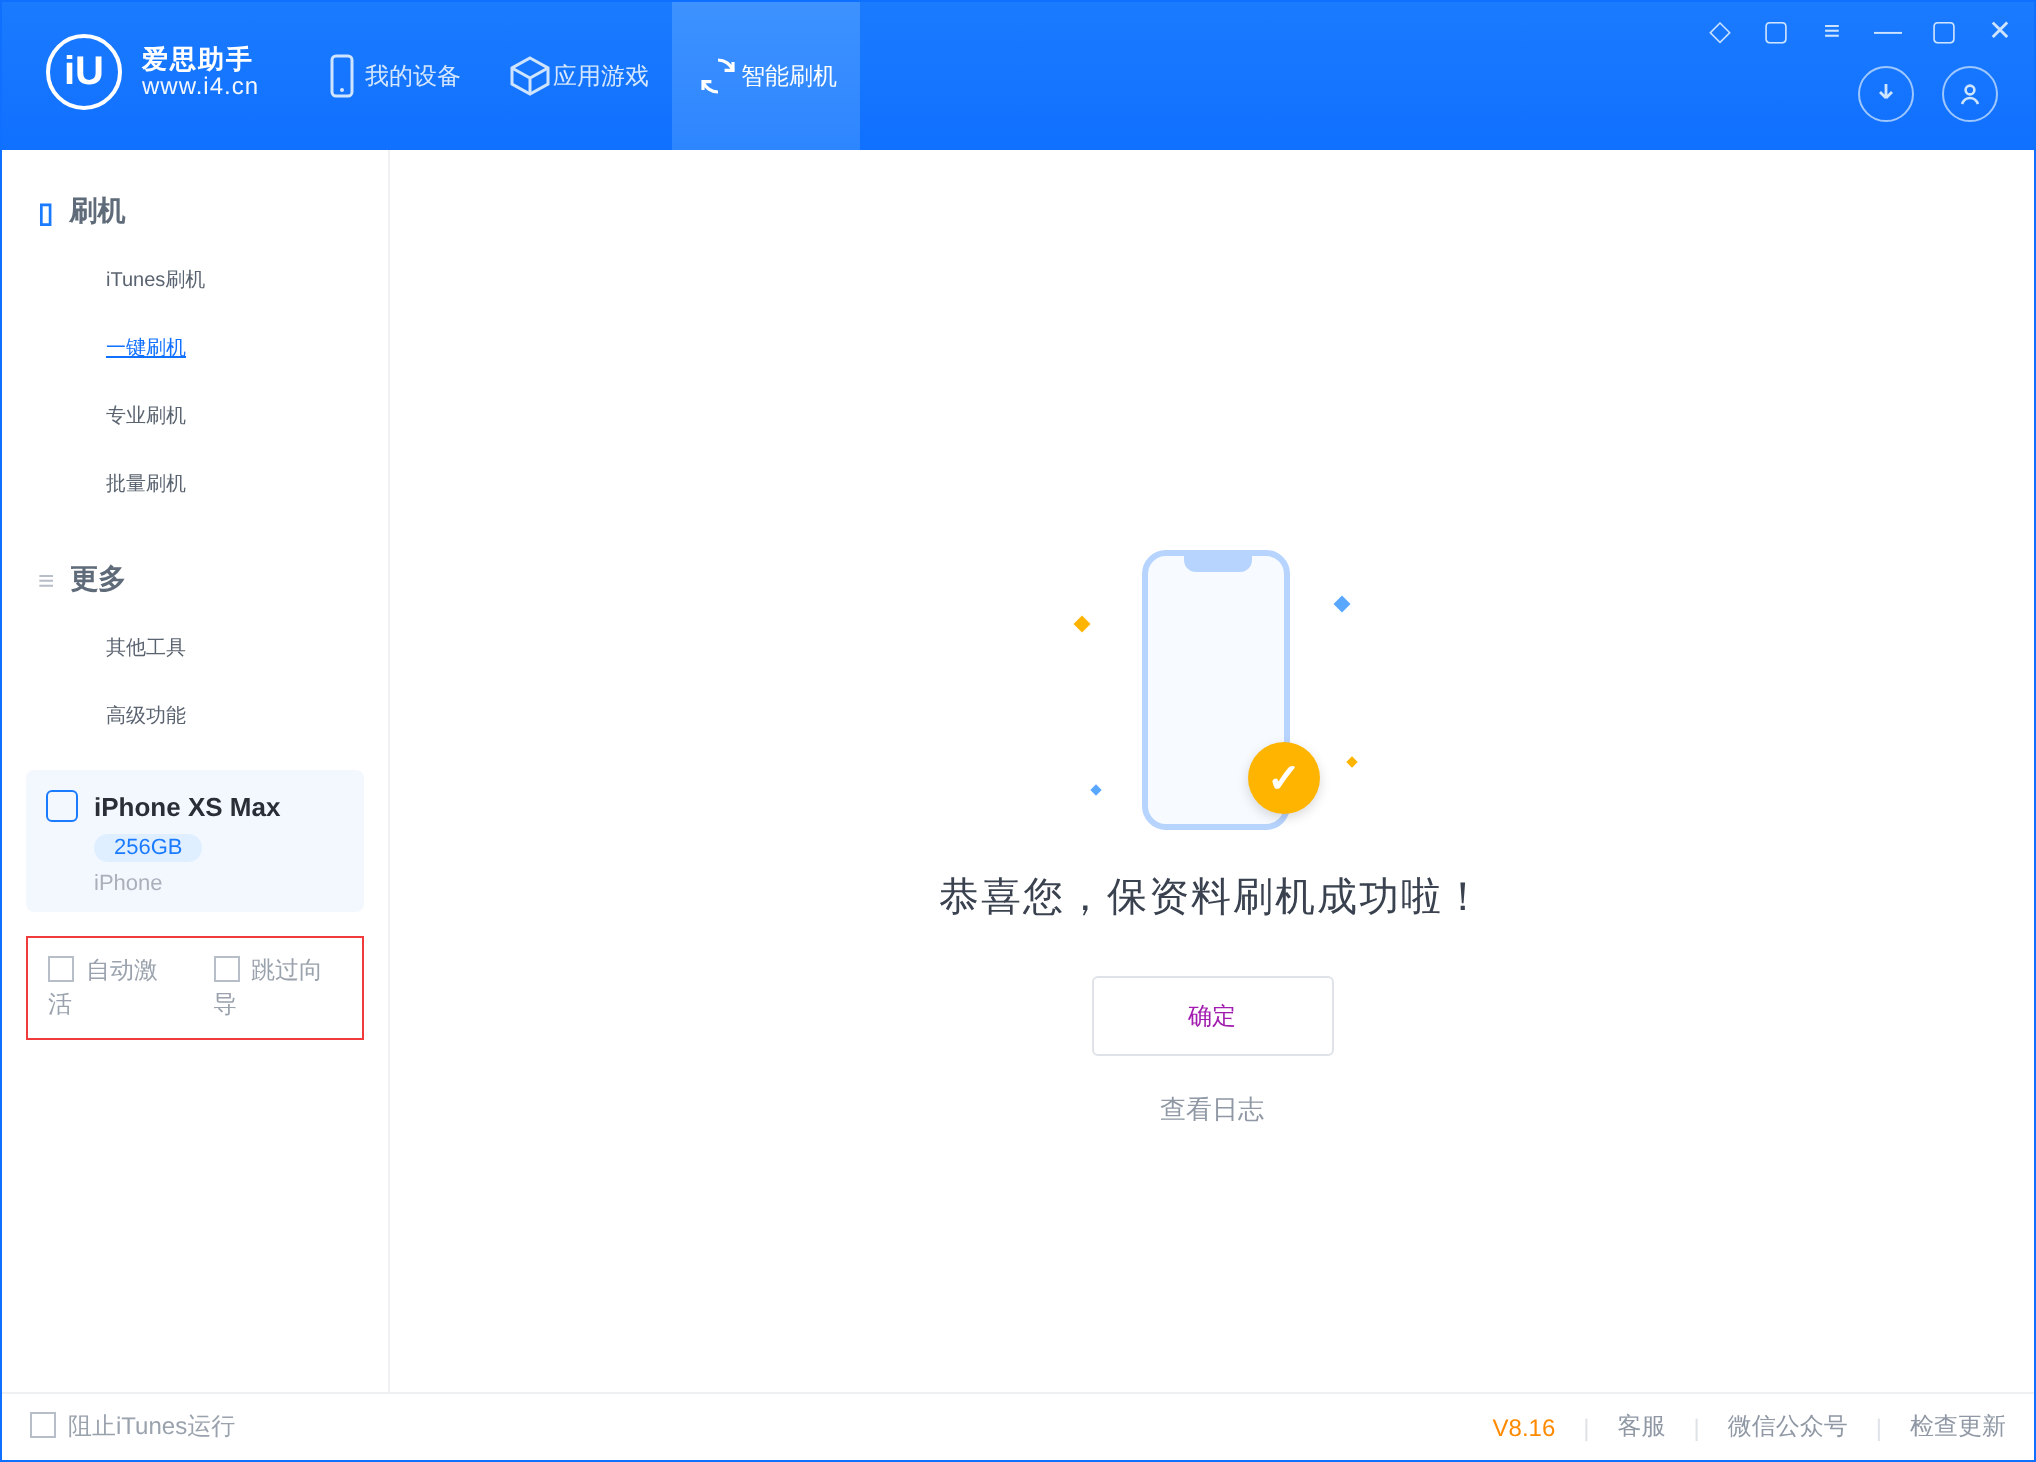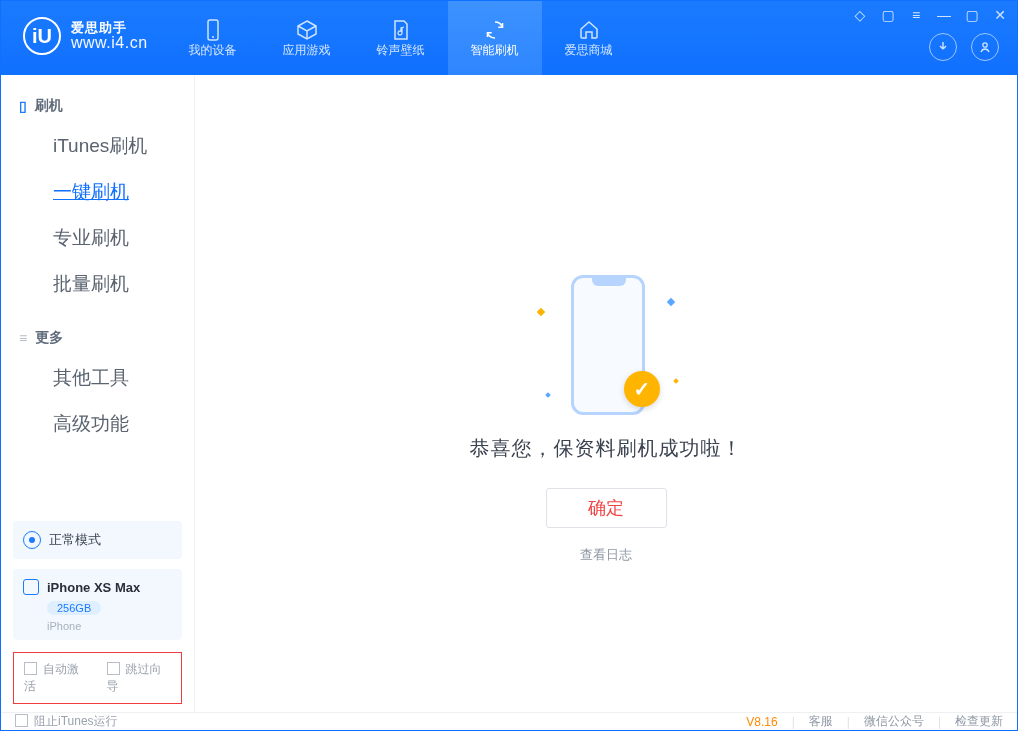--- a/index.html
+++ b/index.html
@@ -1,59 +1,59 @@
 <!DOCTYPE html>
 <html><head>
 <meta charset="utf-8">
 <style>
 * { margin: 0; padding: 0; box-sizing: border-box; font-family: "Microsoft YaHei", "PingFang SC", sans-serif; }
 body { background: #fff; }
 .window { width: 1018px; height: 731px; border: 1px solid #0f6fff; display: flex; flex-direction: column; position: relative; background:#fff;}
 .titlebar { height: 74px; background: linear-gradient(to bottom,#1a7bff,#1070ff); display:flex; align-items:stretch; color:#fff; position:relative;}
 .logo-block { display:flex; align-items:center; padding:0 18px 4px 22px; gap:10px;}
 .logo-circle { width:38px; height:38px; border:2.5px solid #fff; border-radius:50%; display:flex; align-items:center; justify-content:center; font-weight:bold; font-size:20px; font-family:"Arial";}
-.logo-text-small{font-size:16px; opacity:.95; letter-spacing:.5px;}
+.logo-text-small{font-size:12px; opacity:.95; letter-spacing:.5px;}
 .logo-text-big{font-size:13px; font-weight:600; letter-spacing:1px; line-height:1.0;}
 .nav { display:flex; align-items:stretch;}
-.nav-item { width:94px; display:flex; flex-direction:column; align-items:center; justify-content:center; gap:0; color:#d5e7ff; cursor:pointer; position:relative;}
+.nav-item { width:94px; display:flex; align-items:center; justify-content:center; gap:0; color:#d5e7ff; cursor:pointer; position:relative;}
 .nav-item.active { background: linear-gradient(to bottom, #3d92ff, #2e86ff); color:#fff;}
 .nav-item .nav-icon{ width:24px; height:24px; display:flex; align-items:center; justify-content:center;}
 .nav-item .nav-label{ font-size:12px;}
 .win-controls-top{ position:absolute; top:6px; right:8px; display:flex; gap:10px; align-items:center; color:#cfe4ff; font-size:14px;}
 .win-controls-top span{ cursor:pointer; width:18px; text-align:center;}
 .win-controls-right{ position:absolute; bottom:14px; right:18px; display:flex; gap:14px; align-items:center;}
 .circ-btn{ width:28px; height:28px; border:1.5px solid #9ec7ff; border-radius:50%; display:flex; align-items:center; justify-content:center; color:#cfe4ff; cursor:pointer;}
 
 .body-row{ flex:1; display:flex; min-height:0;}
 .sidebar{ width:194px; border-right:1px solid #eef0f2; display:flex; flex-direction:column; background:#fff; position:relative;}
 .sb-section{ padding-top:14px;}
 .sb-head{ display:flex; align-items:center; gap:8px; padding:8px 18px; color:#606b7a; font-size:14px; font-weight:600;}
-.sb-item{ padding:10px 18px 10px 52px; color:#5a6370; font-size:19px; cursor:pointer;}
+.sb-item{ padding:10px 18px 10px 52px; color:#5a6370; font-size:10px; cursor:pointer;}
 .sb-item.active{ color:#1070ff;text-decoration:underline;}
 .sb-status{ margin:auto 12px 0 12px; background:#f3f8ff; border-radius:4px; padding:10px 10px; display:flex; align-items:center; gap:8px; color:#2a6; font-size:13px;}
 .sb-status-icon{ width:18px; height:18px; border:1.5px solid #1a7bff; border-radius:50%; display:flex; align-items:center; justify-content:center;}
 .sb-device{ margin:10px 12px 12px 12px; background:#f3f8ff; border-radius:4px; padding:10px 10px 8px 10px;}
 .sb-device-top{ display:flex; align-items:center; gap:8px; font-size:13px; font-weight:600; color:#2a2f37;}
 .sb-device-badge{ display:inline-block; background:#e0efff; color:#1a7bff; border-radius:11px; padding:1px 10px; font-size:11px; margin-top:6px; margin-left:24px;text-align:center;}
 .sb-device-sub{ color:#a9b0ba; font-size:11px; margin-left:24px; margin-top:4px;}
 .sb-checks{ border:1.5px solid #ef3b3b; margin:0 12px 8px 12px; padding:8px 10px; display:flex; gap:18px; color:#9aa2ad; font-size:12px; align-items:center;}
 .cb{ width:13px; height:13px; border:1px solid #b7bec8; display:inline-block; margin-right:6px; vertical-align:-2px; background:#fff;}
 
 .main{ flex:1; display:flex; flex-direction:column; align-items:center; justify-content:flex-start; padding-top:190px; position:relative;}
 .illus{ position:relative; width:180px; height:170px;}
 .phone{ position:absolute; left:55px; top:10px; width:74px; height:140px; border:3px solid #b7d4ff; border-radius:12px; background:#f7fbff;}
 .phone:before{ content:""; position:absolute; top:-2px; left:18px; width:34px; height:10px; background:#b7d4ff; border-radius:0 0 6px 6px;}
 .chk-circle{ position:absolute; right:36px; bottom:28px; width:36px; height:36px; background:#ffb400; border-radius:50%; color:#fff; display:flex; align-items:center; justify-content:center; font-size:20px; font-weight:700; box-shadow:0 2px 6px rgba(0,0,0,.15);}
 .sparkle{ position:absolute; width:6px; height:6px; background:#ffb400; transform:rotate(45deg);}
 .sparkle.blue{ background:#5aa7ff;}
 .msg{ font-size:20px; color:#3a4250; letter-spacing:1px;}
-.ok-btn{ margin-top:26px; width:121px; height:40px; border:1px solid #dfe3e8; background:#fff; color:#ef4444; font-size:18px; border-radius:3px; cursor:pointer; display:flex; align-items:center; justify-content:center;}
+.ok-btn{ margin-top:26px; width:121px; height:40px; border:1px solid #dfe3e8; background:#fff; color:#a21caf; font-size:12px; border-radius:3px; cursor:pointer; display:flex; align-items:center; justify-content:center;}
 .log-link{ margin-top:18px; color:#8f98a4; font-size:13px; cursor:pointer;}
 
-.statusbar{ height:18px; border-top:1px solid #eef0f2; display:flex; align-items:center; padding:0 14px; font-size:12px; color:#9aa2ad;}
+.statusbar{ height:34px; border-top:1px solid #eef0f2; display:flex; align-items:center; padding:0 14px; font-size:12px; color:#9aa2ad;}
 .statusbar .left{ display:flex; align-items:center; gap:6px;}
 .statusbar .right{ margin-left:auto; display:flex; align-items:center; gap:14px;}
 .statusbar .ver{ color:#ff8a00;}
 .statusbar .sep{ color:#dfe3e8;}
 .statusbar .lk{ cursor:pointer; color:#8f98a4;}
 </style>
 </head>
 <body>
 
 <div class="window">
@@ -78,45 +78,28 @@
       </div>
       <div class="nav-item">
         <span class="nav-icon">
             <svg width="24" height="24" viewBox="0 0 24 24" fill="none">
               <path d="M12 3 21 8v8l-9 5-9-5V8l9-5Z" stroke="#cfe4ff" stroke-width="1.5"></path>
               <path d="M3 8l9 5 9-5M12 13v8" stroke="#cfe4ff" stroke-width="1.5"></path>
             </svg>
           </span>
         <span class="nav-label">应用游戏</span>
       </div>
-      <div class="nav-item">
-        <span class="nav-icon">
-            <svg width="24" height="24" viewBox="0 0 24 24" fill="none">
-              <path d="M6 3h9l3 3v15H6V3Z" stroke="#cfe4ff" stroke-width="1.5"></path>
-              <path d="M13 9v6a2 2 0 1 1-1-1.7V10l3-1" stroke="#cfe4ff" stroke-width="1.3"></path>
-            </svg>
-          </span>
-        <span class="nav-label">铃声壁纸</span>
-      </div>
       <div class="nav-item active">
         <span class="nav-icon">
             <svg width="24" height="24" viewBox="0 0 24 24" fill="none">
               <path d="M12 4a8 8 0 0 1 7.5 5.2M12 20a8 8 0 0 1-7.5-5.2" stroke="#fff" stroke-width="1.6"></path>
               <path d="M19.5 5v4.2h-4.2M4.5 19v-4.2h4.2" stroke="#fff" stroke-width="1.6"></path>
             </svg>
           </span>
         <span class="nav-label">智能刷机</span>
-      </div>
-      <div class="nav-item">
-        <span class="nav-icon">
-            <svg width="24" height="24" viewBox="0 0 24 24" fill="none">
-              <path d="M4 11 12 4l8 7v8a1 1 0 0 1-1 1h-4v-6H9v6H5a1 1 0 0 1-1-1v-8Z" stroke="#cfe4ff" stroke-width="1.5"></path>
-            </svg>
-          </span>
-        <span class="nav-label">爱思商城</span>
       </div>
     </div>
 
     <div class="win-controls-top">
       <span>◇</span>
       <span>▢</span>
       <span>≡</span>
       <span>—</span>
       <span>▢</span>
       <span>✕</span>
@@ -151,26 +134,20 @@
       </div>
       <div class="sb-section">
         <div class="sb-head">
           <span style="color:#b7bec8;">≡</span>
           <span>更多</span>
         </div>
         <div class="sb-item">其他工具</div>
         <div class="sb-item">高级功能</div>
       </div>
 
-      <div class="sb-status">
-        <span class="sb-status-icon">
-            <span style="width:6px;height:6px;border-radius:50%;background:#1a7bff;display:block;position:relative;"></span>
-          </span>
-        <span style="color:#3a4250;">正常模式</span>
-      </div>
       <div class="sb-device">
         <div class="sb-device-top">
           <span style="width:16px;height:16px;border:1.5px solid #1a7bff;border-radius:3px;display:inline-block;"></span>
           <span>iPhone XS Max</span>
         </div>
         <span class="sb-device-badge">256GB</span>
         <div class="sb-device-sub">iPhone</div>
       </div>
       <div class="sb-checks">
         <label><span class="cb"></span><span>自动激活</span></label>

